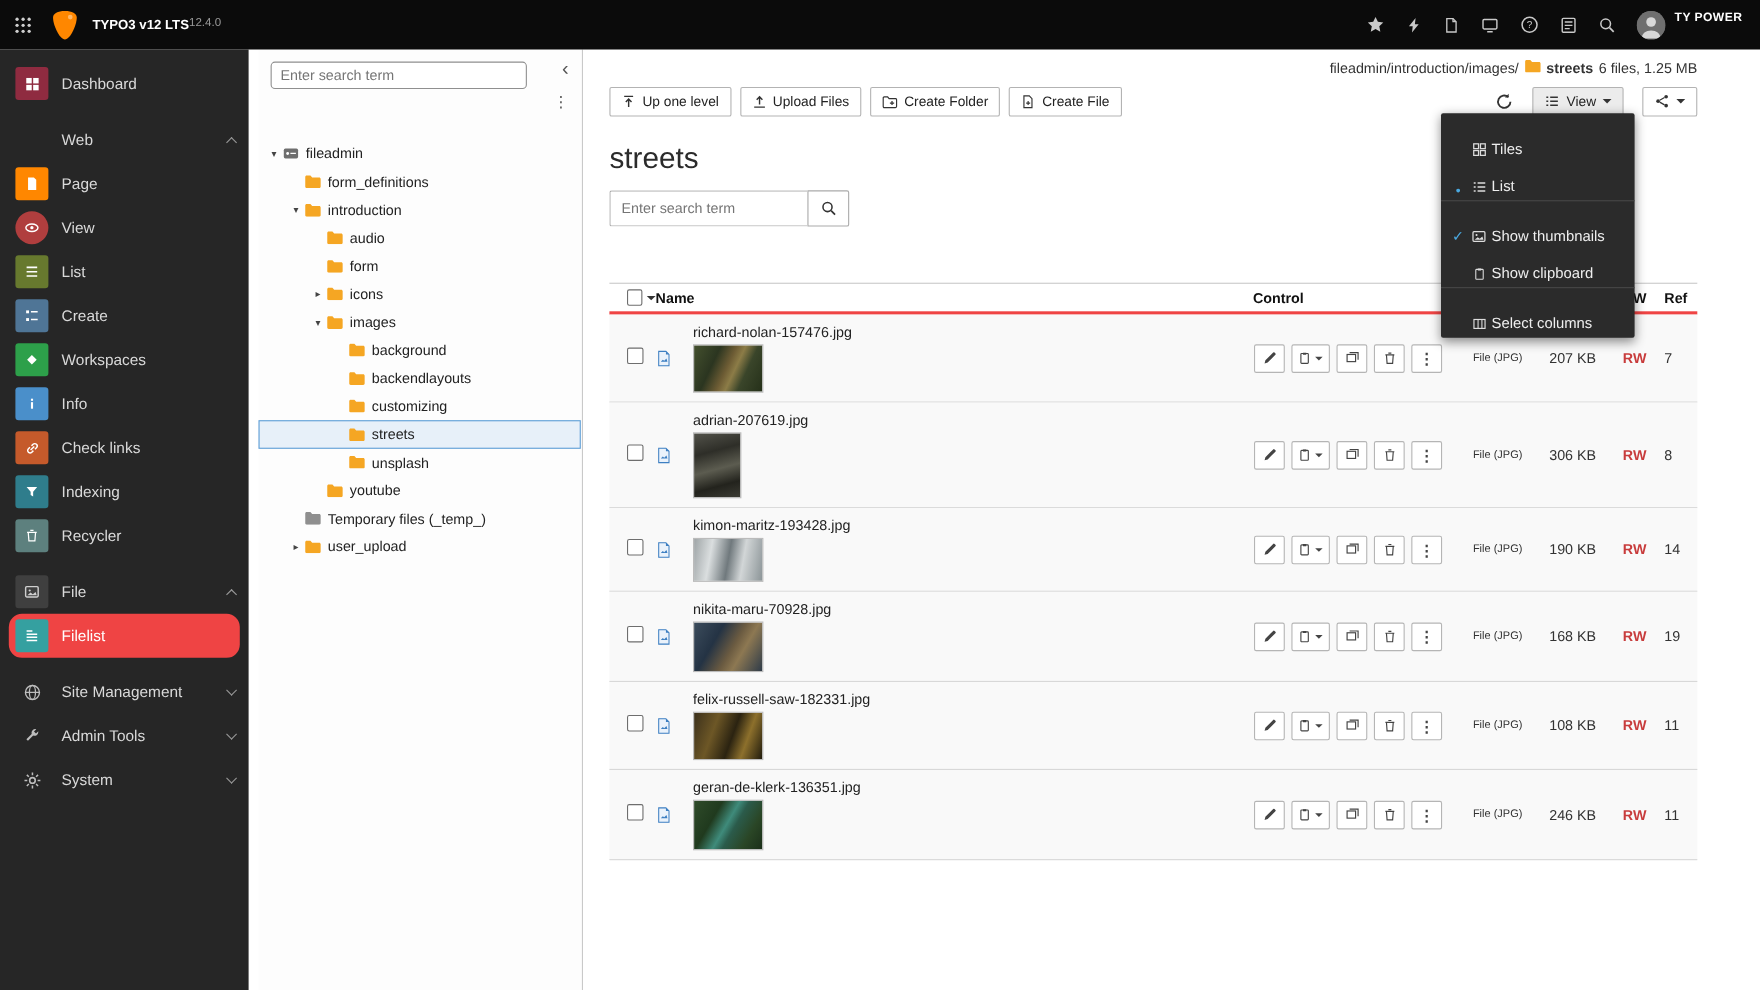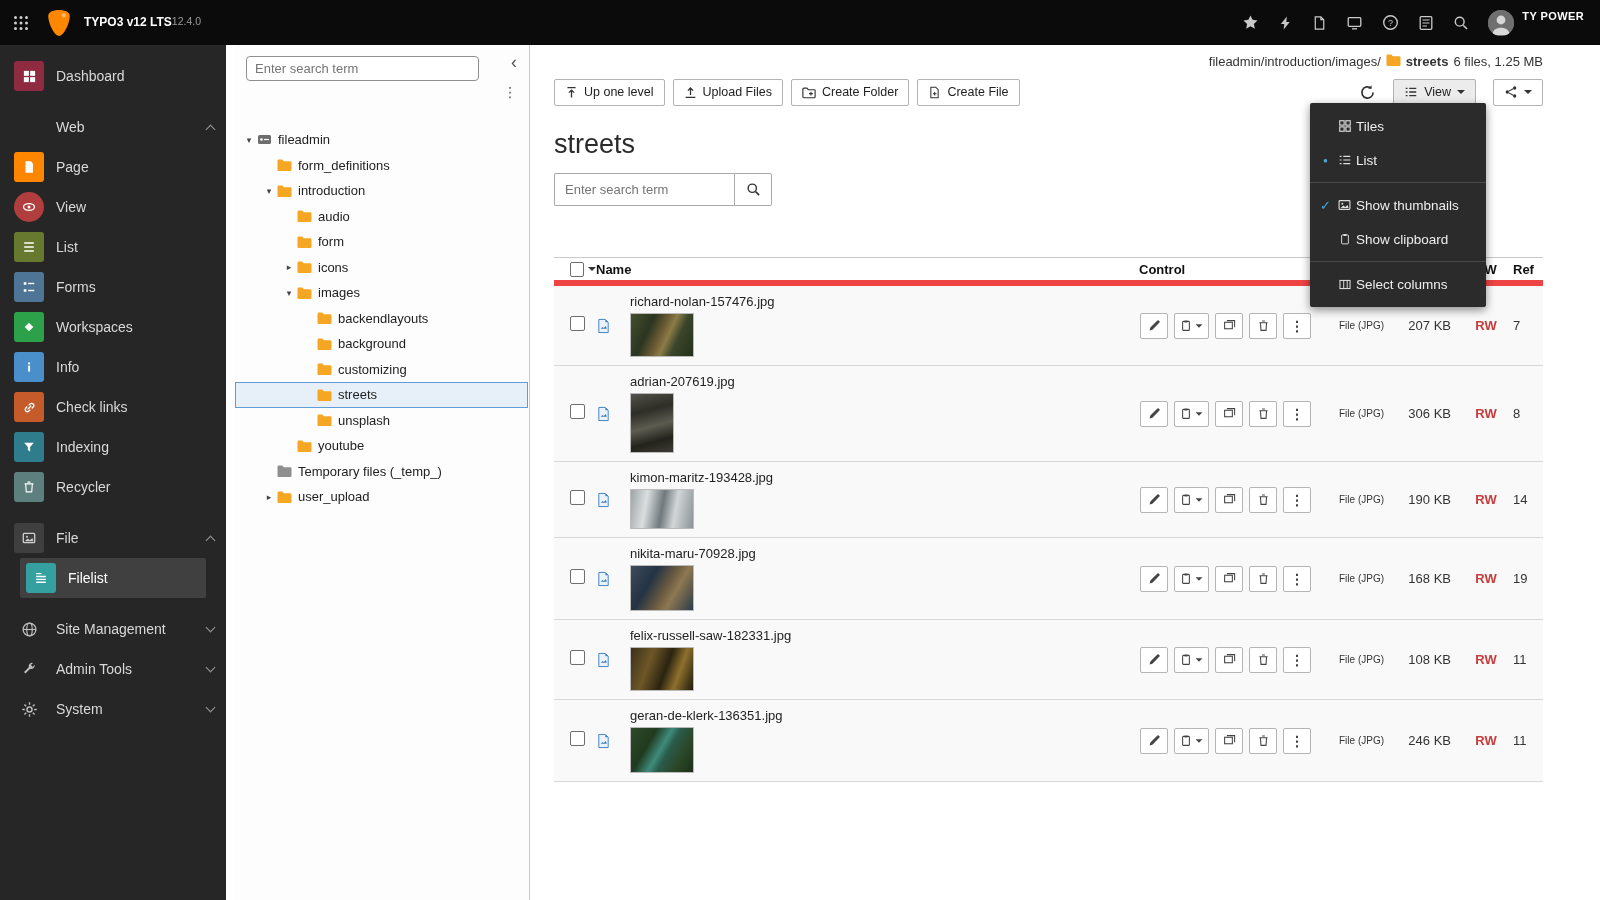--- a/index.html
+++ b/index.html
@@ -17,21 +17,21 @@
   .tb-right{margin-left:auto;display:flex;align-items:center;gap:19px;margin-right:16px}
   .tb-ic{background:none;border:none;display:flex;align-items:center;padding:0}
   .tb-user{display:flex;gap:8px;cursor:pointer}
   .tb-avatar{width:26px;height:26px;border-radius:50%;background:#6f6f6f;overflow:hidden;display:block}
   .tb-username{font-size:11px;font-weight:bold;letter-spacing:.4px}
 
   
   .sidebar{position:absolute;left:0;top:45px;bottom:0;width:226px;background:#262626;overflow:hidden}
   .sb-gap{height:11px}
   .sb-item{height:40px;display:flex;align-items:center;padding:0 12px 0 14px;gap:12px;color:#d9d9d9;font-size:14px;cursor:pointer}
-  .sb-item.active{background:#404040;color:#fff;margin:0 20px;border-radius:2px;padding-left:6px}
+  .sb-item.active{background:#ef4444;color:#fff;margin:0 8px;border-radius:12px;padding-left:6px}
   .sb-icon{width:30px;height:30px;border-radius:3px;display:flex;align-items:center;justify-content:center;flex:0 0 30px}
   .sb-icon.none{background:transparent}
   .sb-label{white-space:nowrap}
   .chev{width:7px;height:7px;border-right:1.6px solid #9a9a9a;border-bottom:1.6px solid #9a9a9a;display:inline-block;flex:0 0 auto;margin-left:auto}
   .chev.down{transform:rotate(45deg);margin-top:-4px}
   .chev.up{transform:rotate(-135deg);margin-top:4px}
 
   
   .ic-dashboard{background:#8f2b40}.ic-page{background:#ff8700}.ic-view{background:#b03e3e;border-radius:50%}
   .ic-list{background:#67792e}.ic-forms{background:#4f7596}.ic-workspaces{background:#2da04a}
@@ -62,21 +62,21 @@
   .iconbtn{background:none;border:none;display:flex;align-items:center;padding:0}
   .caret{width:0;height:0;border-left:4px solid transparent;border-right:4px solid transparent;border-top:4.5px solid #333;display:inline-block}
   .page-title{position:absolute;left:24px;top:84px;font-size:27px;font-weight:400;color:#2b2b2b}
   .searchgroup{position:absolute;left:24px;top:128px;display:flex}
   .searchgroup input{width:180px;height:33px;border:1px solid #aaa;border-right:none;border-radius:2px 0 0 2px;padding:0 10px;font-size:13px;font-family:inherit}
   .searchgroup button{width:38px;height:33px;border:1px solid #aaa;background:#fff;border-radius:0 2px 2px 0;display:flex;align-items:center;justify-content:center}
 
   
   .filetable{position:absolute;left:24px;right:57px;top:212px}
   .tgrid{display:grid;grid-template-columns:42px 26px auto 180px 82px 64px 42px 36px;align-items:center}
-  .thead{height:29px;border-top:1px solid #c9c9c9;border-bottom:6px solid #ef4444;font-size:13px;font-weight:bold;color:#111;background:#fff}
+  .thead{height:29px;border-top:1px solid #c9c9c9;border-bottom:3px solid #ef4444;font-size:13px;font-weight:bold;color:#111;background:#fff}
   .th-check{display:flex;align-items:center;gap:4px;padding-left:16px}
   .th-name{grid-column:2 / 4}
   .th-control{padding-right:10px}
   .th-rw{text-align:center}
   .th-ref{padding-left:6px}
   .frow{background:#f9f9f9;border-bottom:1px solid #d8d8d8;padding:8px 0}
   .c-check{padding-left:16px}
   .cb{width:15px;height:15px;border:1.5px solid #6e6e6e;border-radius:2px;background:#fff;display:inline-block}
   .c-icon{display:flex;justify-content:flex-start}
   .c-name{padding-left:8px}
@@ -86,21 +86,21 @@
   .ctl{height:26px;min-width:28px;background:#fff;border:1px solid #b5b5b5;border-radius:2px;display:inline-flex;align-items:center;justify-content:center;gap:3px;color:#444;padding:0 5px}
   .ctl .caret{border-top-color:#444;transform:scale(.85)}
   .kebabtxt{font-size:14px;font-weight:bold;color:#444}
   .c-type{font-size:10px;color:#333;padding-left:20px;white-space:nowrap}
   .c-size{font-size:13px;color:#333;text-align:right;padding-right:14px}
   .c-rw{font-size:13px;font-weight:bold;color:#c83c3c;text-align:center}
   .c-ref{font-size:13px;color:#333;padding-left:6px}
 
   
   .viewmenu{position:absolute;top:58px;left:780px;width:176px;background:#2b2b2b;border-radius:2px;box-shadow:0 3px 10px rgba(0,0,0,.45);padding:6px 0;z-index:90}
-  .menu-item{height:34px;display:flex;align-items:center;gap:3px;padding:0 10px 0 8px;font-size:13.5px;color:#eee;cursor:pointer}
+  .menu-item{height:34px;display:flex;align-items:flex-end;gap:3px;padding:0 10px 0 8px;font-size:13.5px;color:#eee;cursor:pointer}
   .mi-marker{width:15px;flex:0 0 15px;text-align:center;color:#4aa9e0}
   .mi-marker.bullet{font-size:8px}
   .mi-marker.check{font-size:13px}
   .mi-icon{width:17px;flex:0 0 17px;display:flex;align-items:center;justify-content:center}
   .menu-divider{border-top:1px solid #484848;margin:5px 0}
 </style>
 </head>
 <body>
 
 <header class="topbar">
@@ -229,21 +229,21 @@
   </div>
   <div class="sb-item">
     <span class="sb-icon ic-forms">
         <svg width="14" height="14" viewBox="0 0 16 16">
           <rect x="2" y="2.5" width="3" height="3" fill="#fff"></rect>
           <path d="M7 4h7" stroke="#fff" stroke-width="1.6"></path>
           <rect x="2" y="10.5" width="3" height="3" fill="#fff"></rect>
           <path d="M7 12h7" stroke="#fff" stroke-width="1.6"></path>
         </svg>
       </span>
-    <span class="sb-label">Forms</span>
+    <span class="sb-label">Create</span>
   </div>
   <div class="sb-item">
     <span class="sb-icon ic-workspaces">
         <svg width="14" height="14" viewBox="0 0 16 16">
           <rect x="4.5" y="4.5" width="7" height="7" fill="#fff" transform="rotate(45 8 8)"></rect>
         </svg>
       </span>
     <span class="sb-label">Workspaces</span>
   </div>
   <div class="sb-item">
@@ -403,30 +403,30 @@
         </span>
       <span class="t-label">images</span>
     </div>
     <div class="t-row l3">
       <span class="exp"></span>
       <span class="t-fold">
           <svg width="15" height="12" viewBox="0 0 15 12">
             <path d="M.5 1.8C.5 1.1 1 .5 1.8.5h3.4l1.6 1.8h6.4c.7 0 1.3.6 1.3 1.3v7.1c0 .7-.6 1.3-1.3 1.3H1.8c-.7 0-1.3-.6-1.3-1.3z" fill="#f5a623"></path>
           </svg>
         </span>
-      <span class="t-label">backendlayouts</span>
+      <span class="t-label">background</span>
     </div>
     <div class="t-row l3">
       <span class="exp"></span>
       <span class="t-fold">
           <svg width="15" height="12" viewBox="0 0 15 12">
             <path d="M.5 1.8C.5 1.1 1 .5 1.8.5h3.4l1.6 1.8h6.4c.7 0 1.3.6 1.3 1.3v7.1c0 .7-.6 1.3-1.3 1.3H1.8c-.7 0-1.3-.6-1.3-1.3z" fill="#f5a623"></path>
           </svg>
         </span>
-      <span class="t-label">background</span>
+      <span class="t-label">backendlayouts</span>
     </div>
     <div class="t-row l3">
       <span class="exp"></span>
       <span class="t-fold">
           <svg width="15" height="12" viewBox="0 0 15 12">
             <path d="M.5 1.8C.5 1.1 1 .5 1.8.5h3.4l1.6 1.8h6.4c.7 0 1.3.6 1.3 1.3v7.1c0 .7-.6 1.3-1.3 1.3H1.8c-.7 0-1.3-.6-1.3-1.3z" fill="#f5a623"></path>
           </svg>
         </span>
       <span class="t-label">customizing</span>
     </div>

